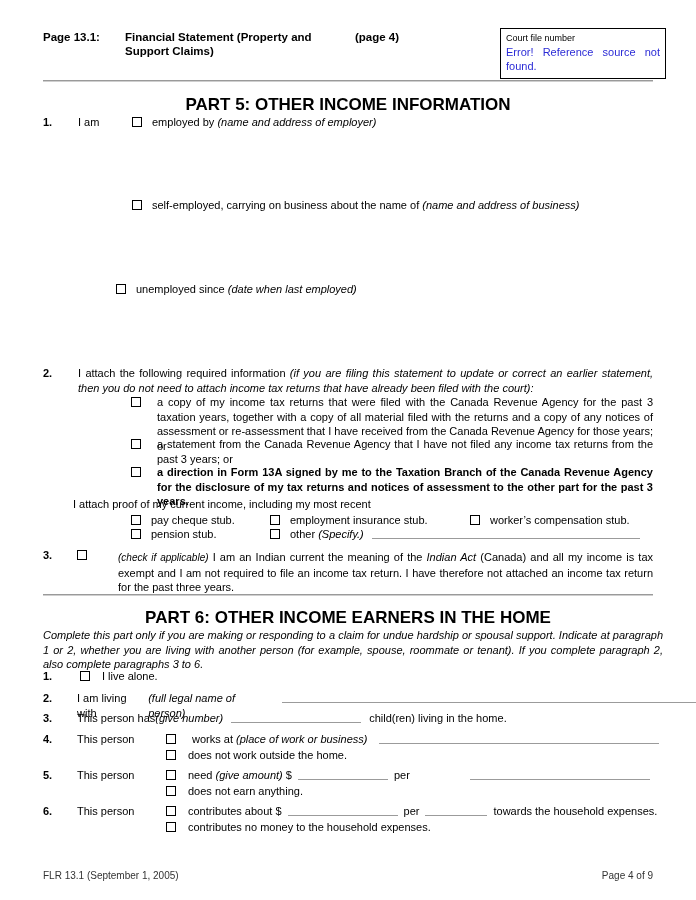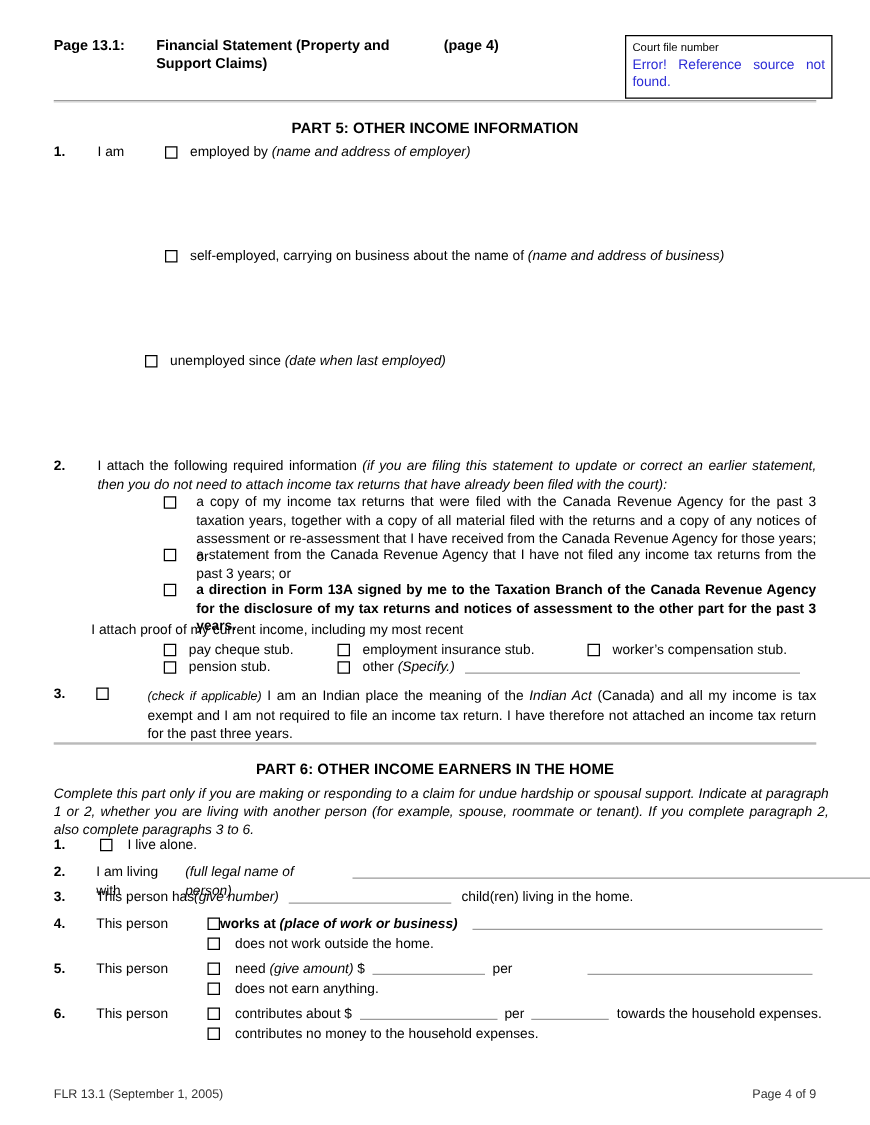--- a/index.html
+++ b/index.html
@@ -85,21 +85,21 @@
   .rule-top { top: 80px; }
   .rule-mid { top: 594px; }
 
   
   .part-heading {
     position: absolute;
     left: 43px;
     width: 610px;
     text-align: center;
     font-weight: bold;
-    font-size: 12px;
+    font-size: 17px;
   }
 
   
   .row {
     position: absolute;
     display: flex;
     align-items: flex-start;
     line-height: 14.5px;
   }
   .num {
@@ -247,21 +247,21 @@
     <span class="fill" style="width:268px; margin-left:8px;"></span>
   </div>
 
   <div class="row" style="left:43px; top:548px;">
     <span class="num">3.</span>
   </div>
   <div class="row" style="left:77px; top:548px;">
     <span class="cb"></span>
   </div>
   <div class="para" style="left:118px; top:550px; width:535px;">
-    <span class="it" style="font-size:10px;">(check if applicable)</span><span> I am an Indian place the meaning of the </span><span class="it">Indian Act</span><span> (Canada) and all my income is tax exempt and I am not required to file an income tax return. I have therefore not attached an income tax return for the past three years.</span>
+    <span class="it" style="font-size:10px;">(check if applicable)</span><span> I am an Indian current the meaning of the </span><span class="it">Indian Act</span><span> (Canada) and all my income is tax exempt and I am not required to file an income tax return. I have therefore not attached an income tax return for the past three years.</span>
   </div>
 
   <div class="rule rule-mid"></div>
 
   <div class="part-heading" style="top:608px;">PART 6: OTHER INCOME EARNERS IN THE HOME</div>
 
   <div class="para it" style="left:43px; top:628px; width:620px;">Complete this part only if you are making or responding to a claim for undue hardship or spousal support. Indicate at paragraph 1 or 2, whether you are living with another person (for example, spouse, roommate or tenant). If you complete paragraph 2, also complete paragraphs 3 to 6.</div>
 
   <div class="row" style="left:43px; top:669px;">
     <span class="num">1.</span>
@@ -291,21 +291,21 @@
   </div>
 
   <div class="row" style="left:43px; top:732px;">
     <span class="num">4.</span>
   </div>
   <div class="row" style="left:77px; top:732px;">
     <span>This person</span>
   </div>
   <div class="row" style="left:166px; top:732px;">
     <span class="cb"></span>
-    <span style="margin-left:0;font-weight:bold;">
+    <span style="margin-left:16px;">
       <span>works at </span><span class="it">(place of work or business)</span>
     </span>
     <span class="fill" style="width:280px; margin-left:12px;"></span>
   </div>
   <div class="row" style="left:166px; top:748px;">
     <span class="cb"></span>
     <span style="margin-left:12px;">does not work outside the home.</span>
   </div>
 
   <div class="row" style="left:43px; top:768px;">

